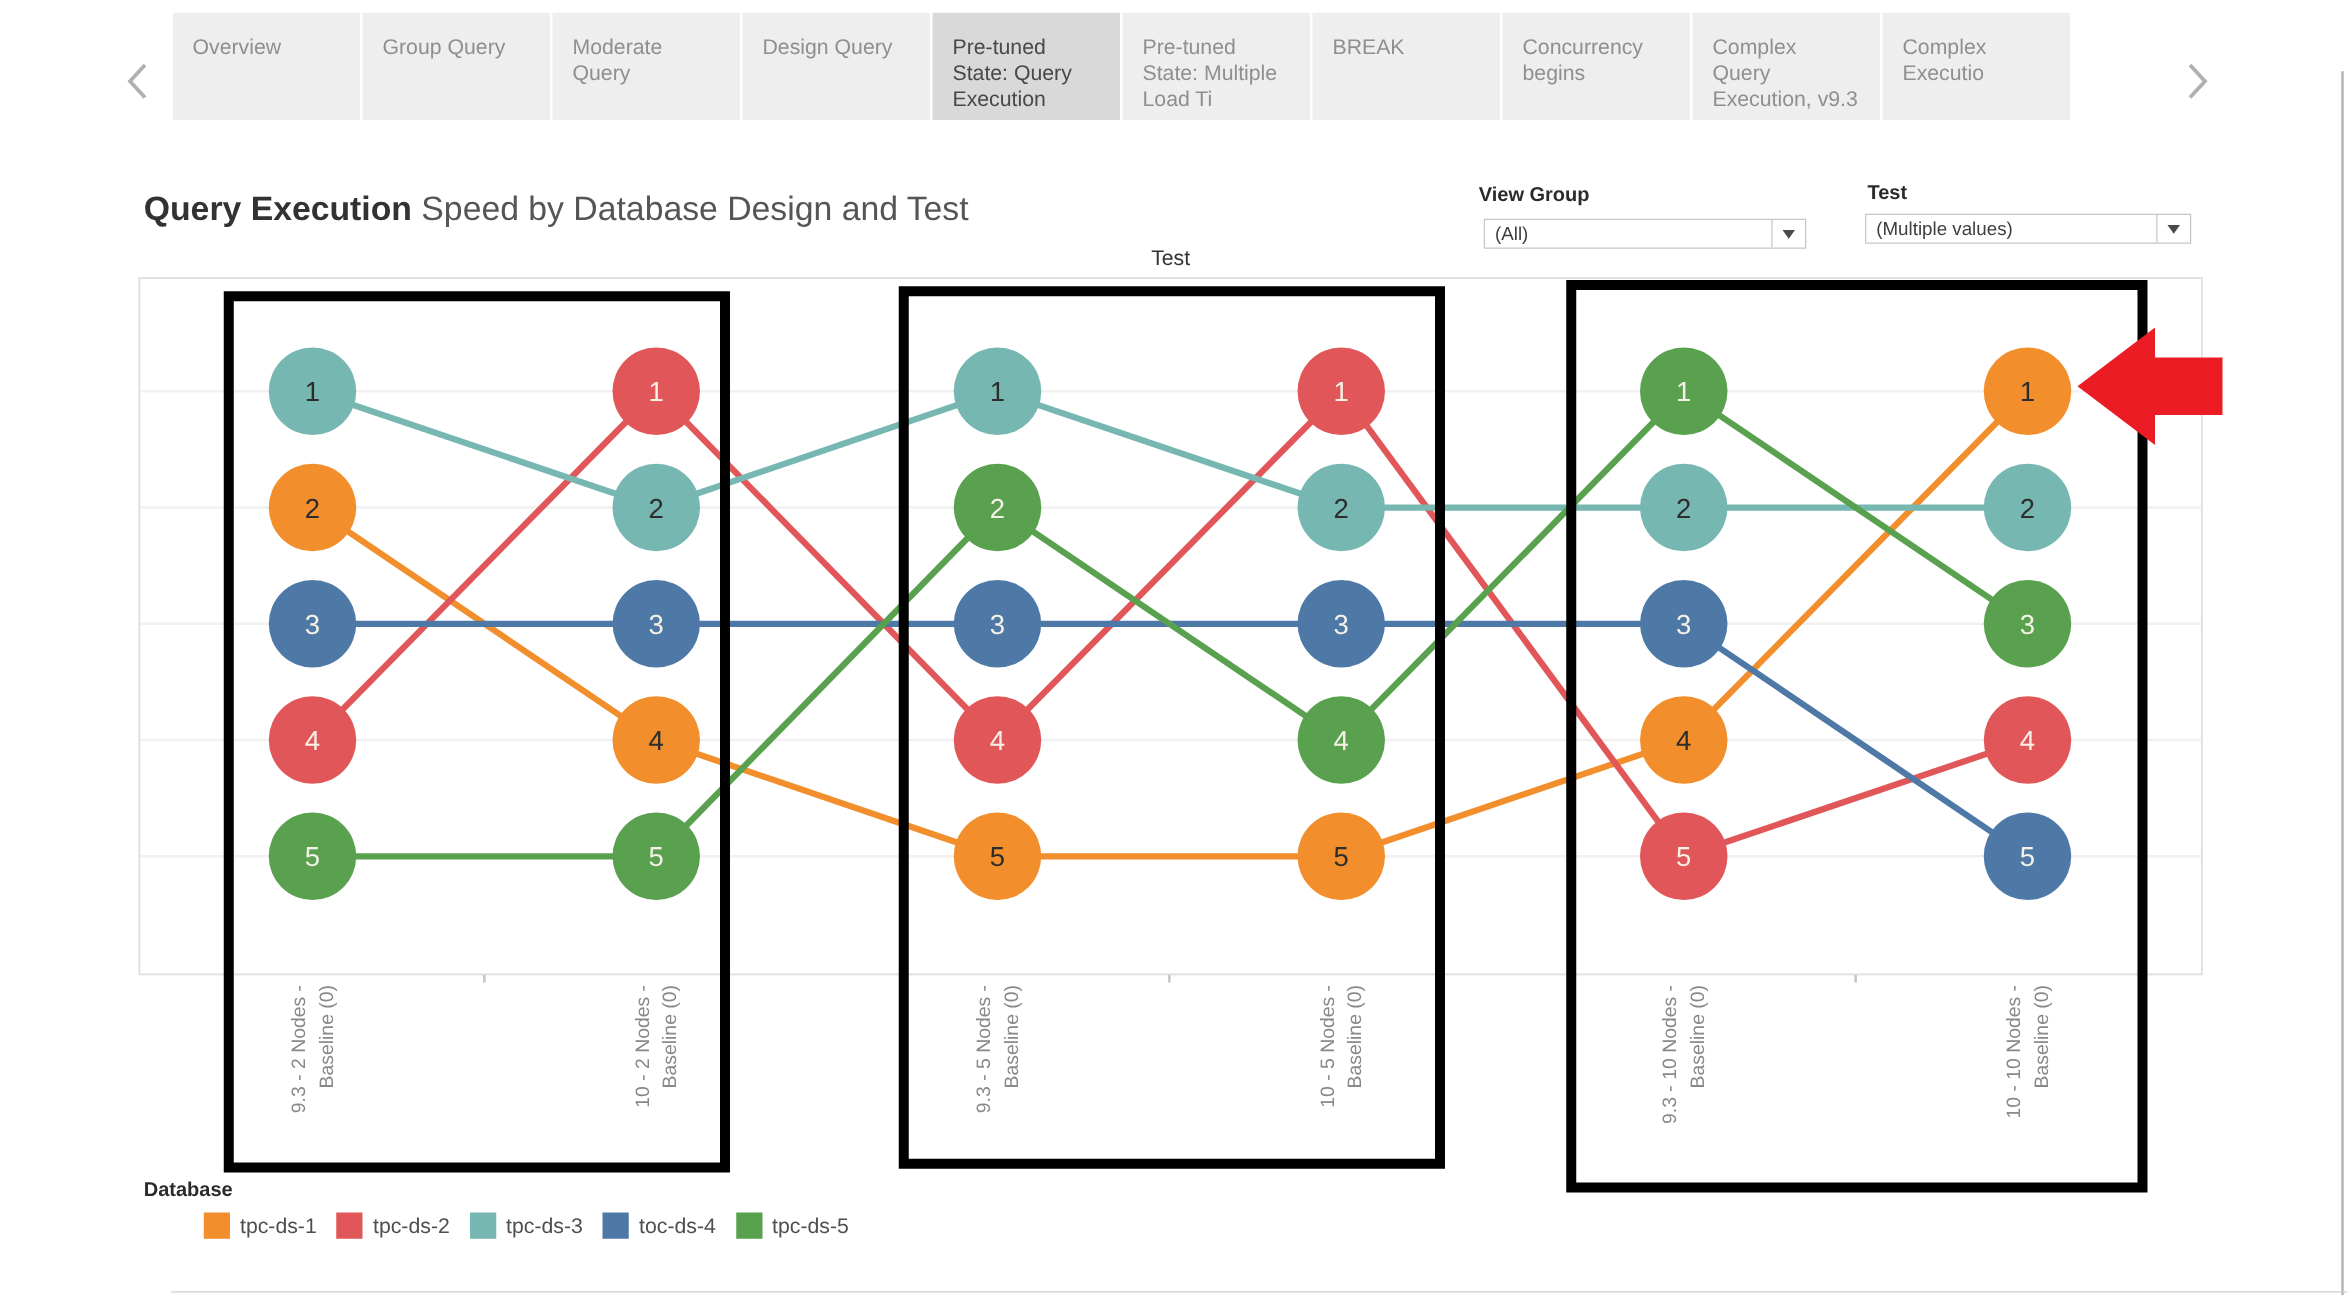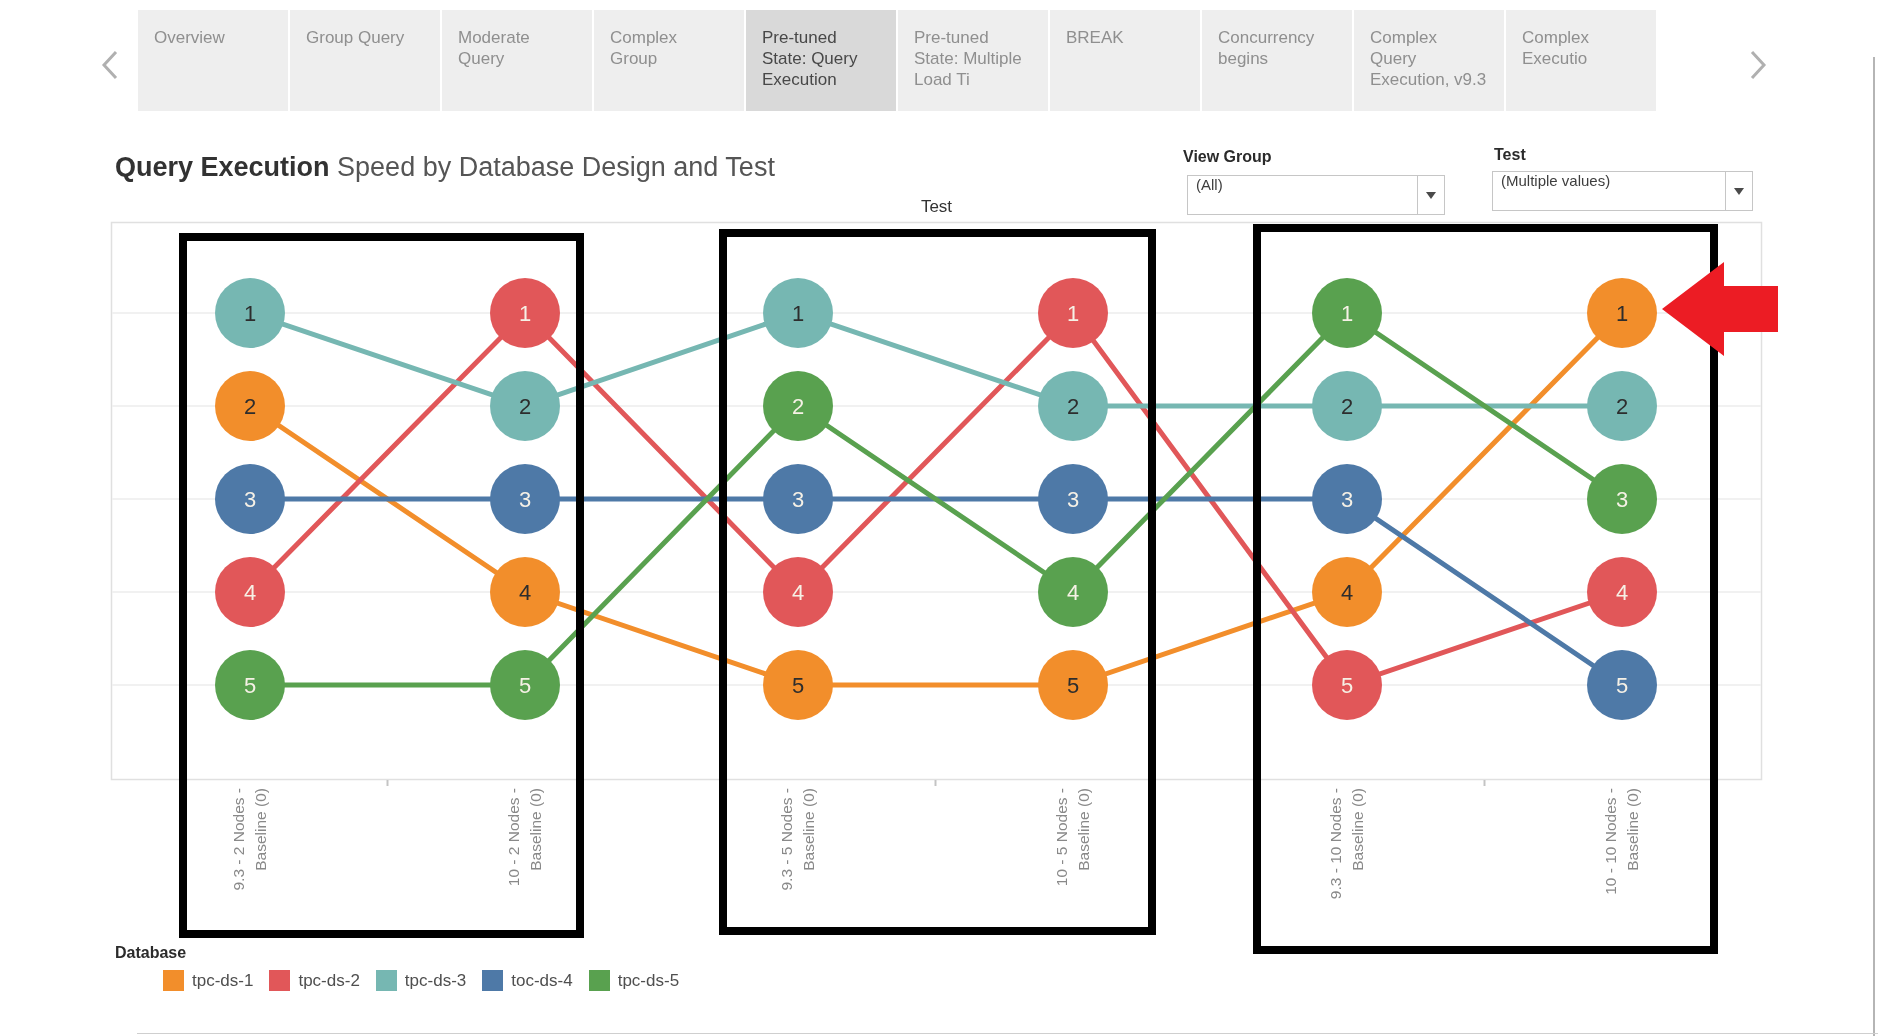--- a/index.html
+++ b/index.html
@@ -5,33 +5,33 @@
   html,body{margin:0;padding:0;background:#fff;font-family:"Liberation Sans",sans-serif;}
   #app{position:relative;width:1878px;height:1036px;background:#fff;overflow:hidden;}
 
   
   #tabbar{position:absolute;left:0;top:10px;width:1878px;height:102px;}
   .navchev{position:absolute;top:38px;width:30px;height:34px;cursor:pointer;}
   #chev-left{left:96px;}
   #chev-right{left:1742px;}
   #tabs-wrap{position:absolute;left:138px;top:0;width:1602px;height:102px;overflow:hidden;
              display:flex;align-items:flex-start;}
-  .tab{flex:0 0 150px;height:101px;margin-right:2px;background:#eeeeee;color:#8f8f8f;
+  .tab{flex:0 0 150px;height:86px;margin-right:2px;background:#eeeeee;color:#8f8f8f;
        font-size:17px;line-height:21px;padding:17px 16px 0 16px;box-sizing:border-box;
        overflow:hidden;cursor:pointer;}
   .tab.selected{background:#d9d9d9;color:#484848;}
 
   
   #page-title{position:absolute;left:115px;top:152px;font-size:27px;color:#555;}
   #page-title b{color:#323232;font-weight:700;}
   .filter-label{position:absolute;font-size:16px;font-weight:700;color:#2b2b2b;text-align:center;}
   #vg-label{left:1183px;top:148px;}
   #test-label{left:1494px;top:146px;}
-  .dropdown{position:absolute;height:40px;background:#fff;border:1px solid #c6c6c6;
-            display:flex;box-sizing:border-box;cursor:pointer;}
+  .dropdown{position:absolute;height:24px;background:#fff;border:1px solid #c6c6c6;
+            display:flex;align-items:center;box-sizing:border-box;cursor:pointer;}
   #vg-dd{left:1187px;top:175px;width:258px;}
   #test-dd{left:1492px;top:171px;width:261px;}
   .dd-value{flex:1;font-size:15px;color:#3e3e3e;padding-left:8px;white-space:nowrap;
             overflow:hidden;}
   .dd-btn{width:26px;height:100%;border-left:1px solid #c6c6c6;display:flex;
           align-items:center;justify-content:center;}
   .dd-caret{width:0;height:0;border-left:5px solid transparent;border-right:5px solid transparent;
             border-top:7px solid #4a4a4a;}
 
   
@@ -59,21 +59,21 @@
   <div id="tabbar">
     <div class="navchev" id="chev-left">
       <svg width="30" height="34" viewBox="0 0 30 34">
           <polyline points="20,4 8,17 20,30" fill="none" stroke="#b0b0b0" stroke-width="3"></polyline>
         </svg>
     </div>
     <div id="tabs-wrap">
         <div class="tab">Overview</div>
         <div class="tab">Group Query</div>
         <div class="tab">Moderate Query</div>
-        <div class="tab">Complex Group</div>
+        <div class="tab">Design Query</div>
         <div class="tab selected">Pre-tuned State: Query Execution</div>
         <div class="tab">Pre-tuned State: Multiple Load Ti</div>
         <div class="tab">BREAK</div>
         <div class="tab">Concurrency begins</div>
         <div class="tab">Complex Query Execution, v9.3</div>
         <div class="tab">Complex Executio</div>
       </div>
     <div class="navchev" id="chev-right">
       <svg width="30" height="34" viewBox="0 0 30 34">
           <polyline points="10,4 22,17 10,30" fill="none" stroke="#b0b0b0" stroke-width="3"></polyline>

